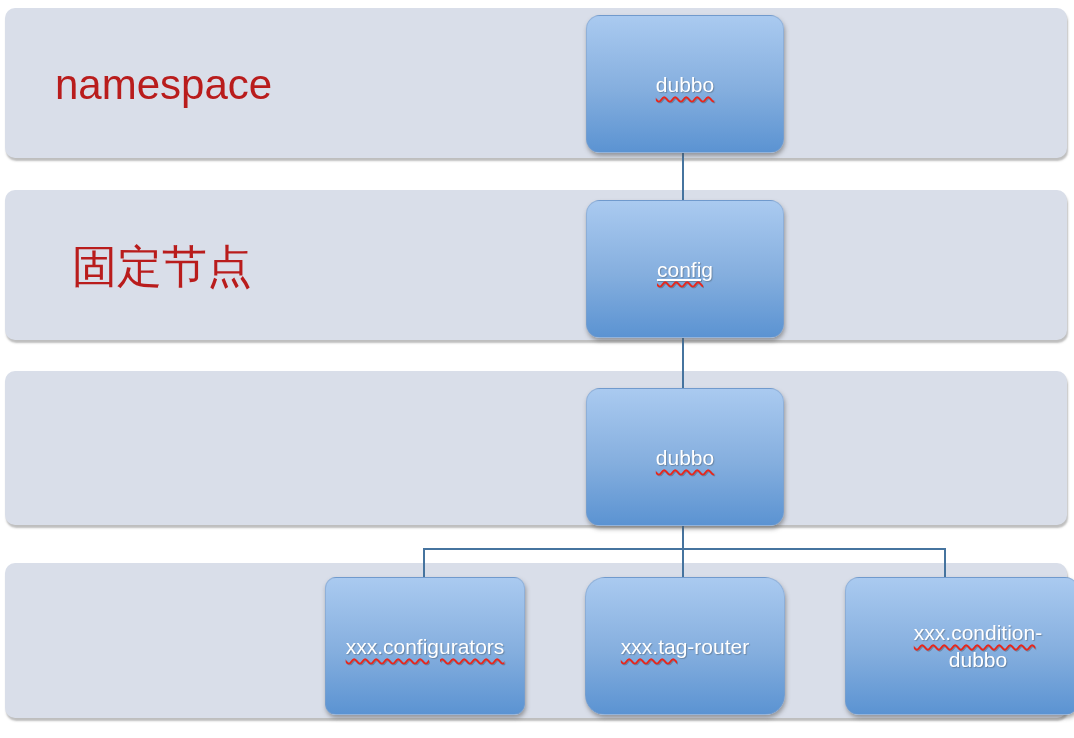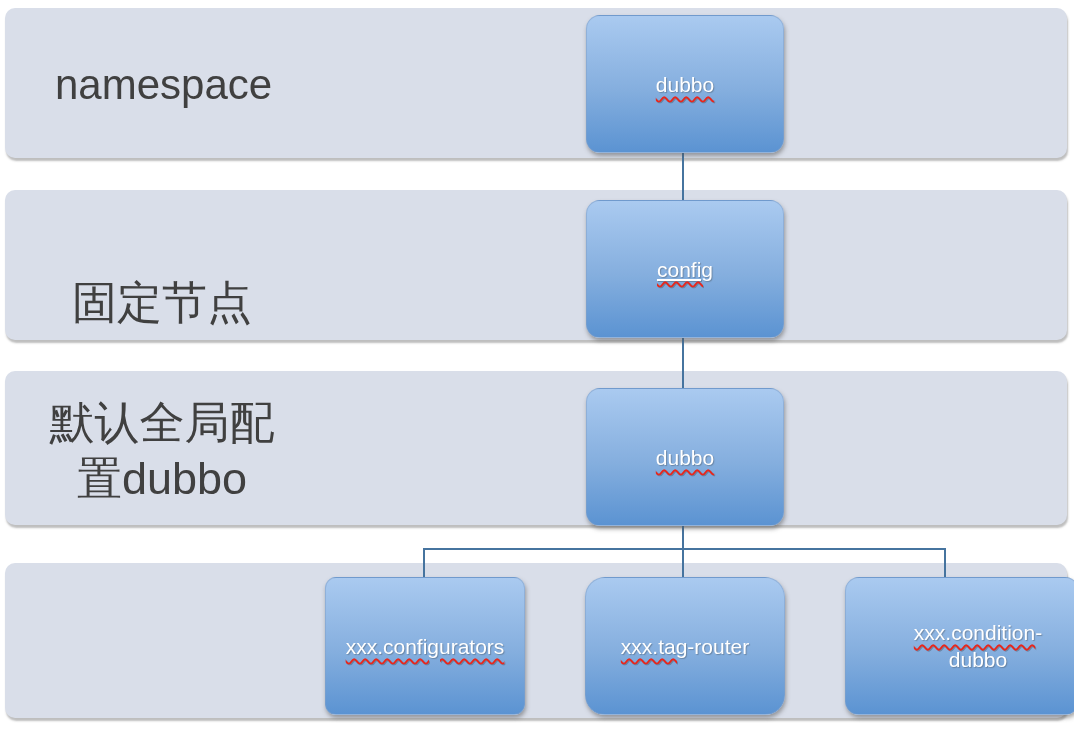--- a/index.html
+++ b/index.html
@@ -24,35 +24,34 @@
     box-shadow: 1px 3px 2px rgba(110,110,110,0.45);
   }
   .band1 { top: 8px;   height: 150px; }
   .band2 { top: 190px; height: 150px; }
   .band3 { top: 371px; height: 154px; }
   .band4 { top: 563px; height: 155px; }
 
   
   .band-label {
     position: absolute;
-    color: #404040;
+    color: #b91c1c;
     z-index: 3;
   }
   .label1 {
     left: 55px; top: 60px;
     font-size: 42px;
     line-height: 50px;
     font-family: "Liberation Sans", sans-serif;
   }
   .label2 {
     left: 72px; top: 241px;
     font-size: 45px;
     line-height: 52px;
     font-family: "Liberation Serif", serif;
-    margin-top: 36px;
   }
   .label3 {
     left: 28px; top: 396px;
     width: 268px;
     text-align: center;
     font-size: 45px;
     line-height: 55px;
     font-family: "Liberation Serif", serif;
   }
   .label3 .latin {
@@ -108,24 +107,20 @@
 
   <div class="band band1"></div>
   <div class="band band2"></div>
   <div class="band band3"></div>
   <div class="band band4"></div>
 
   <div class="band-label label1">namespace</div>
 
   <div class="band-label label2">固定节点</div>
 
-  <div class="band-label label3">
-    <div>默认全局配</div>
-    <div><span>置</span><span class="latin">dubbo</span></div>
-  </div>
 
   <div class="connector vline" style="left:682px; top:152px; height:48px;"></div>
   <div class="connector vline" style="left:682px; top:336px; height:52px;"></div>
   <div class="connector vline" style="left:682px; top:524px; height:54px;"></div>
   <div class="connector hline" style="left:423px; top:548px; width:523px;"></div>
   <div class="connector vline" style="left:423px; top:548px; height:30px;"></div>
   <div class="connector vline" style="left:944px; top:548px; height:30px;"></div>
 
   <div class="node node-root">
     <span class="wavy">dubbo</span>

